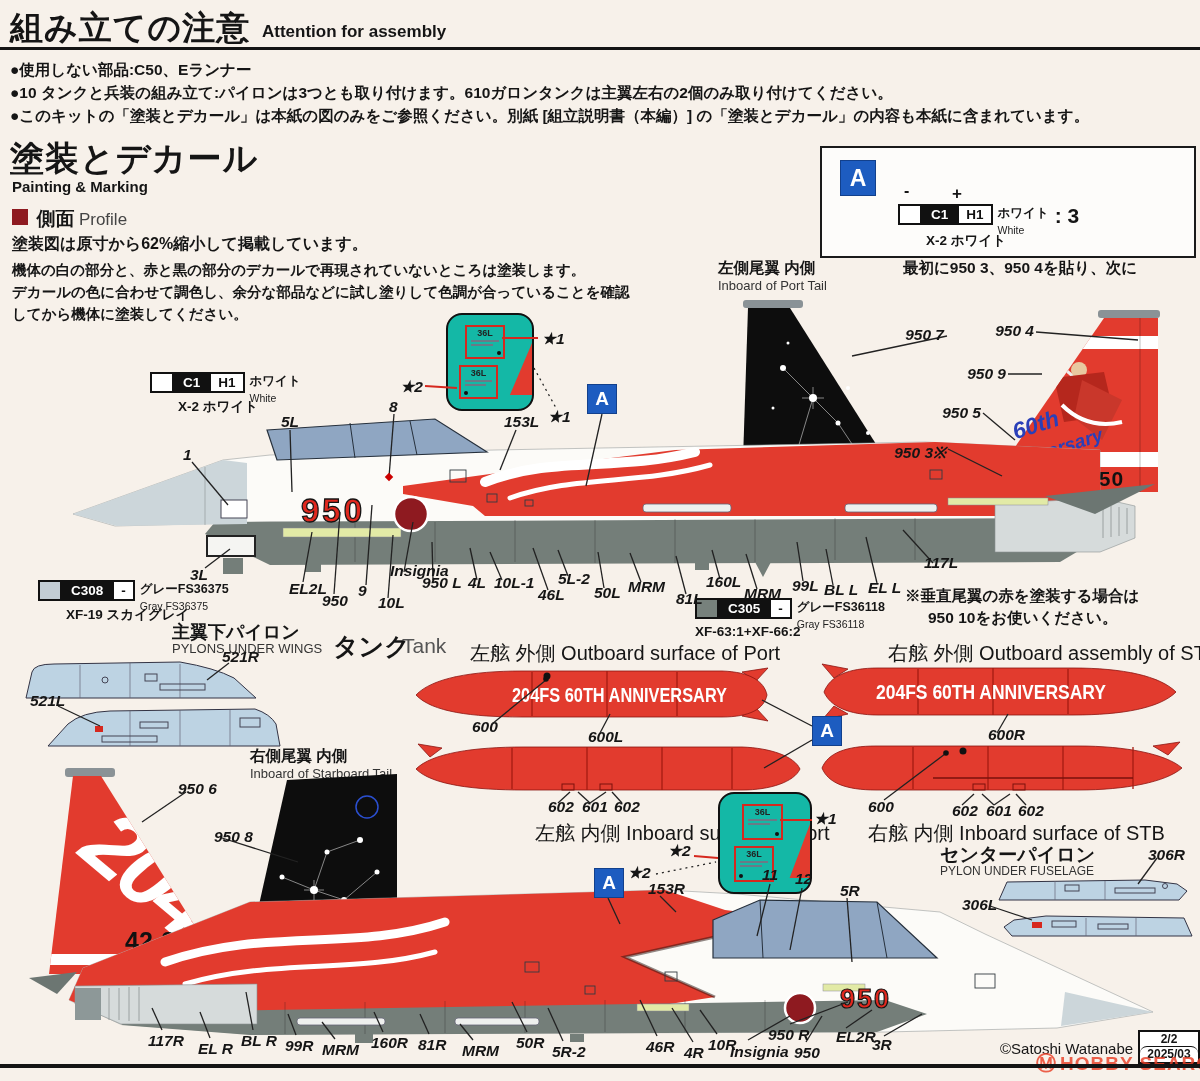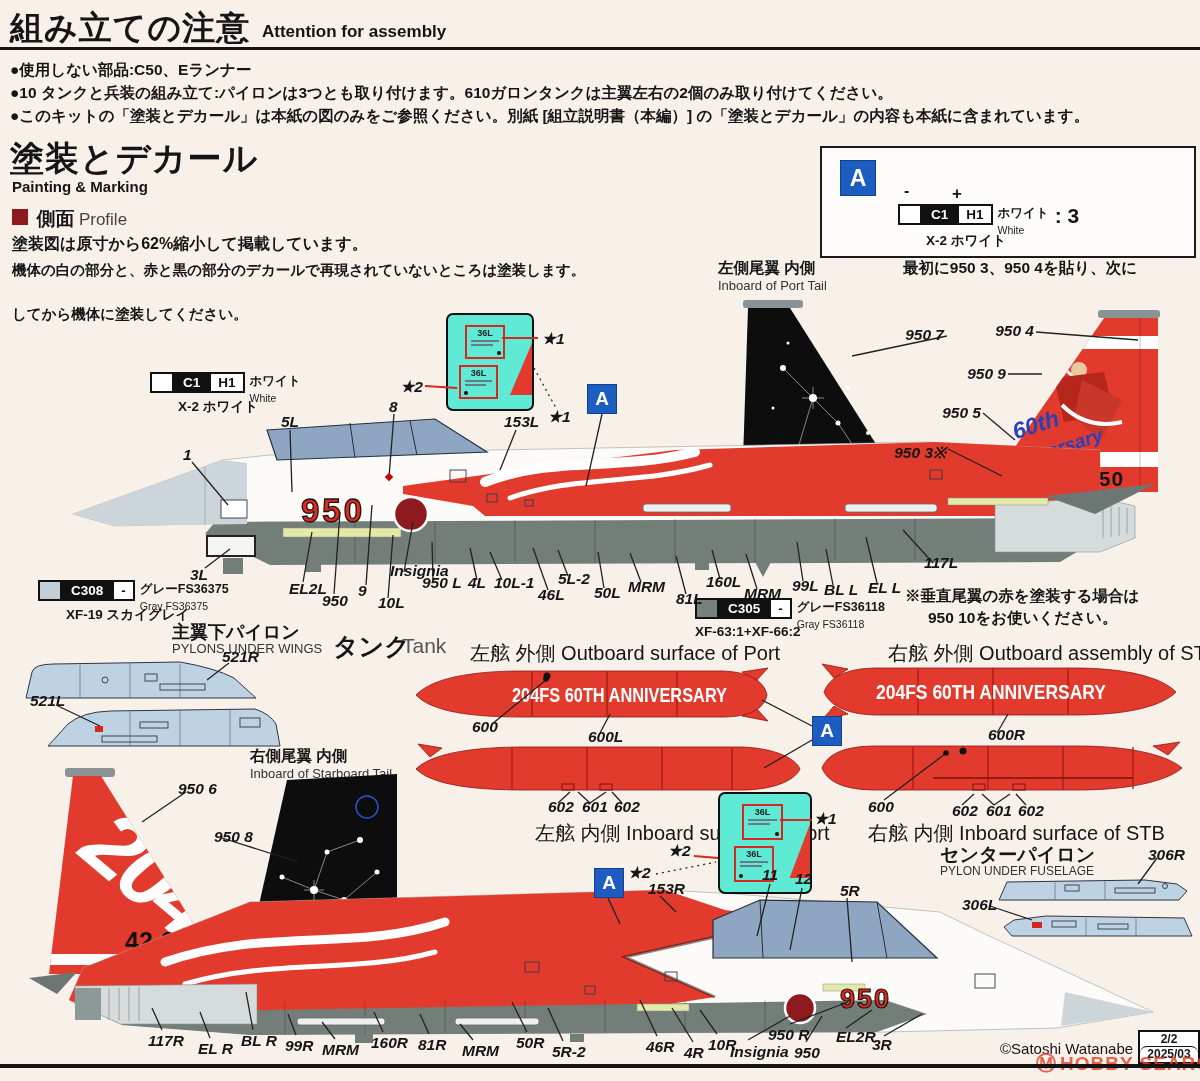--- a/index.html
+++ b/index.html
@@ -27,21 +27,21 @@
   .chip{display:flex;align-items:flex-start;}
   .sw{width:24px;height:21px;border:2px solid #111;box-sizing:border-box;flex:none;}
   .cb{background:#111;color:#fff;font-weight:bold;font-size:13.5px;padding:1px 7px;border:2px solid #111;white-space:nowrap;}
   .cw{background:#fff;color:#111;font-weight:bold;font-size:13.5px;padding:1px 7px;border:2px solid #111;white-space:nowrap;}
   .nm{margin-left:5px;line-height:1.05;}
   .nm .jp{font-size:12.5px;font-weight:bold;white-space:nowrap;}
   .nm .en{font-size:10.5px;color:#222;white-space:nowrap;}
   .ratio{font-size:21px;font-weight:900;margin-left:6px;white-space:nowrap;}
   .alt{font-size:13.5px;font-weight:900;white-space:nowrap;}
   .legend{position:absolute;left:820px;top:146px;width:372px;height:108px;background:#fdfcfa;border:2px solid #1a1a1a;}
-  .inset{position:absolute;background:#5eead4;border:2.5px solid #111;border-radius:7px;}
+  .inset{position:absolute;background:#14b8a6;border:2.5px solid #111;border-radius:16px;}
   .decal{position:absolute;border:2.5px solid #d6281e;}
   .decal .t{font-size:9px;font-weight:bold;text-align:center;margin-top:1px;color:#222;}
   .decal .bar{height:2px;background:#6b7a86;margin:2px 4px 0 4px;}
   .ddot{position:absolute;width:4px;height:4px;border-radius:50%;background:#111;}
   .red-tri{position:absolute;background:#e23b2e;}
   .pgbox{position:absolute;left:1138px;top:1030px;width:58px;height:30px;border:2px solid #111;background:#fff;
          font-size:12px;font-weight:bold;text-align:center;line-height:14px;}
   .pgbox .d{border-top:1.5px solid #111;border-radius:7px;}
   .wm{position:absolute;left:1036px;top:1050px;color:rgba(233,62,38,.82);font-weight:900;font-size:19px;
       letter-spacing:1px;white-space:nowrap;display:flex;align-items:center;gap:3px;}
@@ -64,20 +64,21 @@
 
   <div class="abs sec-title" style="left:10px;top:136px">塗装とデカール</div>
   <div class="abs sec-sub" style="left:12px;top:178px">Painting &amp; Marking</div>
   <div class="abs" style="left:12px;top:206px">
     <span class="redsq"></span>
     <span class="prof-jp">側面</span>
     <span class="prof-en">Profile</span>
   </div>
   <div class="abs scale-note" style="left:12px;top:234px">塗装図は原寸から62%縮小して掲載しています。</div>
   <div class="abs body-txt" style="left:12px;top:260px">機体の白の部分と、赤と黒の部分のデカールで再現されていないところは塗装します。</div>
+  <div class="abs body-txt" style="left:12px;top:282px">デカールの色に合わせて調色し、余分な部品などに試し塗りして色調が合っていることを確認</div>
   <div class="abs body-txt" style="left:12px;top:304px">してから機体に塗装してください。</div>
 
   <div class="legend">
     <div class="aflag abs" style="left:18px;top:12px;width:34px;height:34px;font-size:23px">A</div>
     <div class="abs" style="left:82px;top:34px;font-weight:900">-</div>
     <div class="abs" style="left:130px;top:36px;font-weight:900;font-size:17px">+</div>
     <div class="abs chip" style="left:76px;top:56px">
       <span class="sw" style="background:#fff"></span>
       <span class="cb">C1</span>
       <span class="cw">H1</span>

